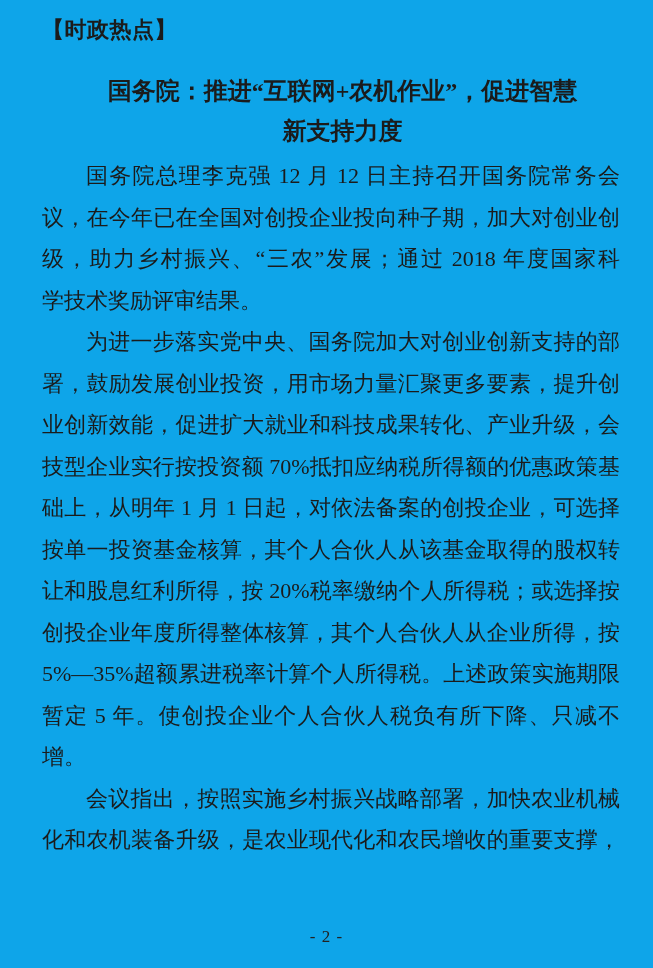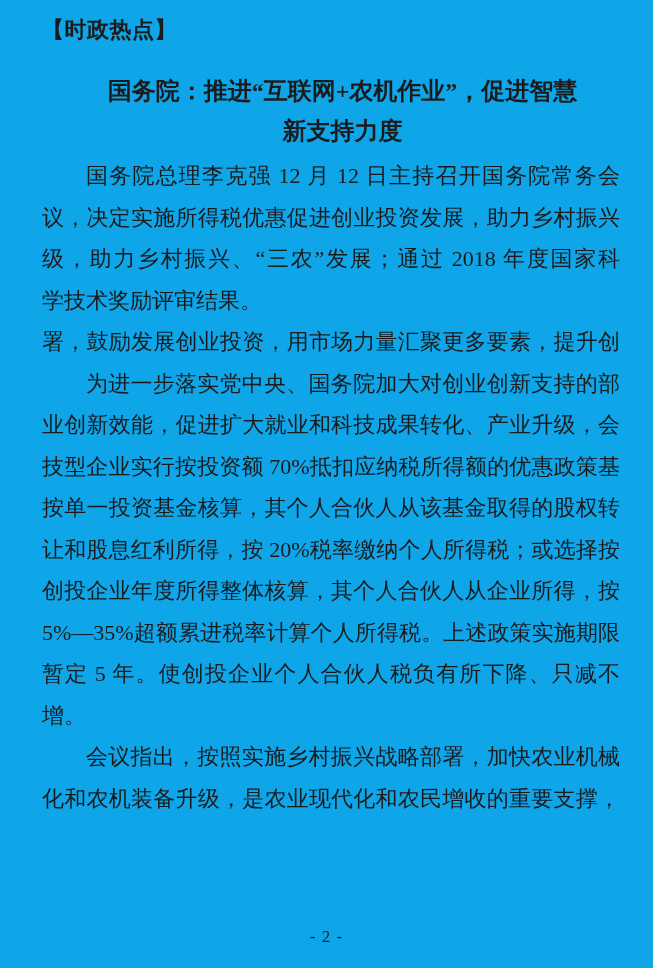--- a/index.html
+++ b/index.html
@@ -82,29 +82,30 @@
 
   <div class="article-title">
     <div>国务院：推进“互联网+农机作业”，促进智慧</div>
     <div>新支持力度</div>
   </div>
 
   <div class="article-body">
 
   <div class="paragraph">
         <div class="line first fill">国务院总理李克强 12 月 12 日主持召开国务院常务会</div>
-        <div class="line fill">议，决定实施所得税优惠促进创业投资发展，助力乡村振兴</div>
+        <div class="line fill">议，在今年已在全国对创投企业投向种子期，加大对创业创</div>
         <div class="line fill">级，助力乡村振兴、“三农”发展；通过 2018 年度国家科</div>
         <div class="line">学技术奖励评审结果。</div>
       </div>
       <div class="paragraph">
+        <div class="line first fill">为进一步落实党中央、国务院加大对创业创新支持的部</div>
         <div class="line fill">署，鼓励发展创业投资，用市场力量汇聚更多要素，提升创</div>
-        <div class="line first fill">为进一步落实党中央、国务院加大对创业创新支持的部</div>
         <div class="line fill">业创新效能，促进扩大就业和科技成果转化、产业升级，会</div>
         <div class="line fill">技型企业实行按投资额 70%抵扣应纳税所得额的优惠政策基</div>
+        <div class="line fill">础上，从明年 1 月 1 日起，对依法备案的创投企业，可选择</div>
         <div class="line fill">按单一投资基金核算，其个人合伙人从该基金取得的股权转</div>
         <div class="line fill">让和股息红利所得，按 20%税率缴纳个人所得税；或选择按</div>
         <div class="line fill">创投企业年度所得整体核算，其个人合伙人从企业所得，按</div>
         <div class="line fill">5%—35%超额累进税率计算个人所得税。上述政策实施期限</div>
         <div class="line">暂定 5 年。使创投企业个人合伙人税负有所下降、只减不增。</div>
       </div>
       <div class="paragraph">
         <div class="line first fill">会议指出，按照实施乡村振兴战略部署，加快农业机械</div>
         <div class="line fill">化和农机装备升级，是农业现代化和农民增收的重要支撑，</div>
       </div>

